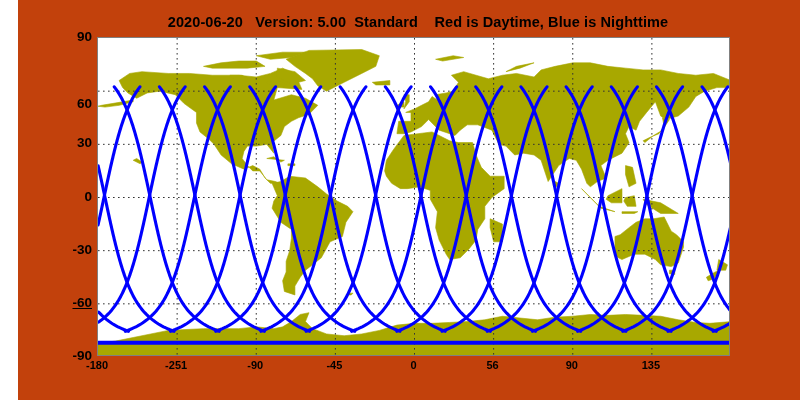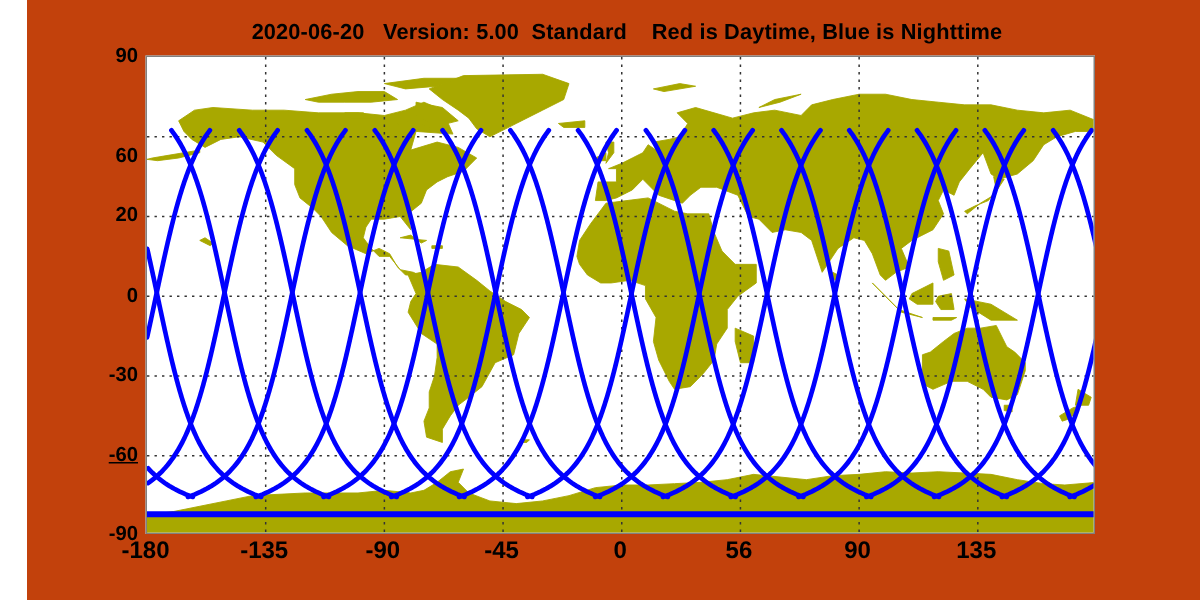--- a/index.html
+++ b/index.html
@@ -61,21 +61,21 @@
     text-align: right;
     font-size: 13.5px;
     font-weight: bold;
     color: #000000;
     line-height: 1;
     white-space: nowrap;
   }
   .xtick-label {
     position: absolute;
     text-align: center;
-    font-size: 16px;
+    font-size: 11px;
     font-weight: bold;
     color: #000000;
     line-height: 1;
     white-space: nowrap;
   }
   #ytick-layer {
     position: absolute;
     left: 0;
     top: 0;
     width: 74px;
@@ -186,27 +186,27 @@
           </g>
       </svg>
     </div>
   </div>
 
   <div id="ytick-layer">
       <div class="ytick-label" style="top: 349px; width: 68px;">-90</div>
       <div class="ytick-label" style="top: 295.833px; width: 68px; text-decoration: underline;">-60</div>
       <div class="ytick-label" style="top: 242.667px; width: 68px;">-30</div>
       <div class="ytick-label" style="top: 189.5px; width: 68px;">0</div>
-      <div class="ytick-label" style="top: 136.333px; width: 68px;">20</div>
+      <div class="ytick-label" style="top: 136.333px; width: 68px;">30</div>
       <div class="ytick-label" style="top: 83.1667px; width: 68px; margin-top: 14px;">60</div>
       <div class="ytick-label" style="top: 30px; width: 68px;">90</div>
     </div>
   <div id="xtick-layer">
       <div class="xtick-label" style="left: 39px; top: 360px; width: 80px;">-180</div>
-      <div class="xtick-label" style="left: 118.125px; top: 360px; width: 80px;">-135</div>
+      <div class="xtick-label" style="left: 118.125px; top: 360px; width: 80px;">-251</div>
       <div class="xtick-label" style="left: 197.25px; top: 360px; width: 80px;">-90</div>
       <div class="xtick-label" style="left: 276.375px; top: 360px; width: 80px;">-45</div>
       <div class="xtick-label" style="left: 355.5px; top: 360px; width: 80px;">0</div>
       <div class="xtick-label" style="left: 434.625px; top: 360px; width: 80px;">56</div>
       <div class="xtick-label" style="left: 513.75px; top: 360px; width: 80px;">90</div>
       <div class="xtick-label" style="left: 592.875px; top: 360px; width: 80px;">135</div>
       <div class="xtick-label" style="left: 672px; top: 360px; width: 80px; margin-top: 48px;">180</div>
     </div>
 
 </div>

